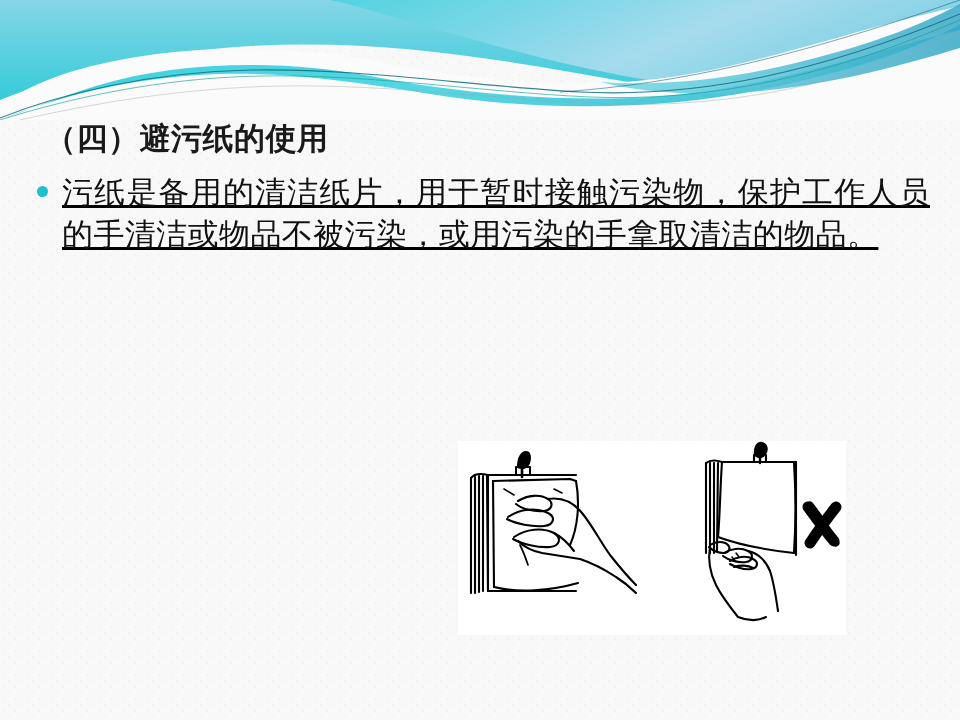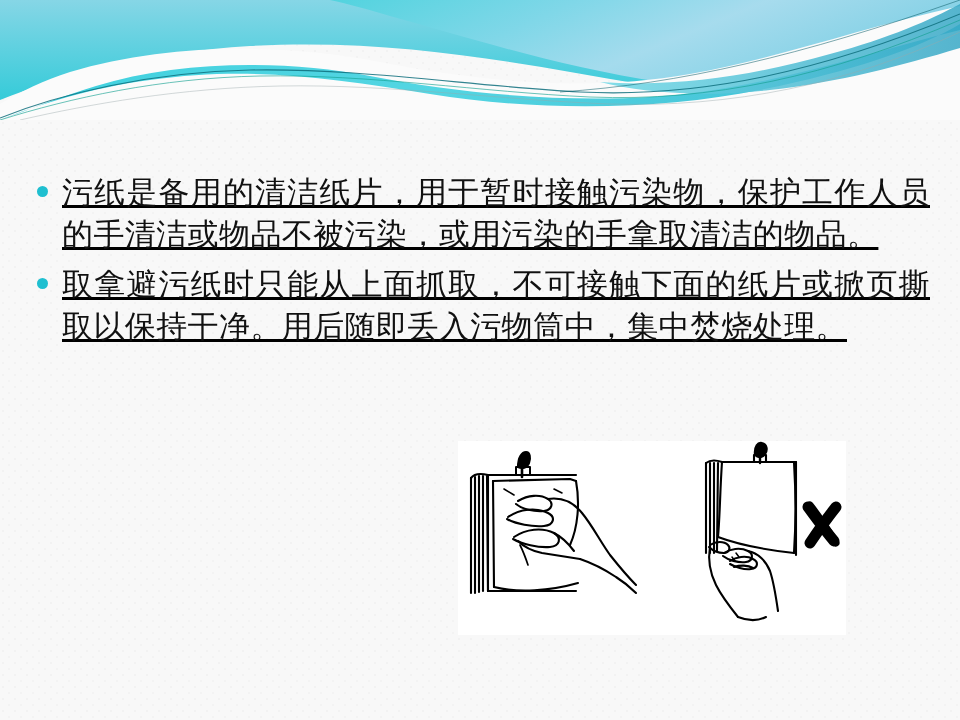--- a/index.html
+++ b/index.html
@@ -128,32 +128,29 @@
 
       <path d="M960,48 C900,66 840,82 770,90 C700,98 640,92 600,82 C680,88 760,74 830,54 C890,38 930,20 960,4 Z" fill="url(#gradBand2)" opacity="0.85"></path>
 
       <path d="M0,118 C60,94 150,72 250,70 C360,68 470,86 580,92 C700,98 820,72 960,14" fill="none" stroke="#0e6f7c" stroke-width="1.1" opacity="0.85"></path>
       <path d="M0,120 C70,98 160,78 260,76 C370,74 480,92 590,97 C710,102 830,76 960,20" fill="none" stroke="#12a08f" stroke-width="0.9" opacity="0.7"></path>
       <path d="M20,120 C90,104 180,88 280,86 C390,84 500,100 610,104 C730,108 850,84 960,32" fill="none" stroke="#9aa7a9" stroke-width="0.8" opacity="0.55"></path>
       <path d="M560,92 C680,84 800,56 960,0" fill="none" stroke="#0d5f6b" stroke-width="0.9" opacity="0.6"></path>
     </svg>
   </div>
 
+  <div id="title">（四）避污纸的使用</div>
 
   <div id="body">
 
     <div class="bullet-row">
       <span class="bullet-dot"></span>
       <div class="bullet-text">污纸是备用的清洁纸片，用于暂时接触污染物，保护工作人员的手清洁或物品不被污染，或用污染的手拿取清洁的物品。</div>
     </div>
 
-    <div class="bullet-row">
-      <span class="bullet-dot"></span>
-      <div class="bullet-text">取拿避污纸时只能从上面抓取，不可接触下面的纸片或掀页撕取以保持干净。用后随即丢入污物筒中，集中焚烧处理。</div>
-    </div>
 
   </div>
 
   <div id="illustration">
     <svg width="388" height="194" viewBox="0 0 388 194" xmlns="http://www.w3.org/2000/svg">
       <rect x="0" y="0" width="388" height="194" fill="#ffffff"></rect>
 
       <g stroke="#000000" fill="none" stroke-width="2.1" stroke-linecap="round" stroke-linejoin="round">
 
         <path d="M13,37 L13,152"></path>

